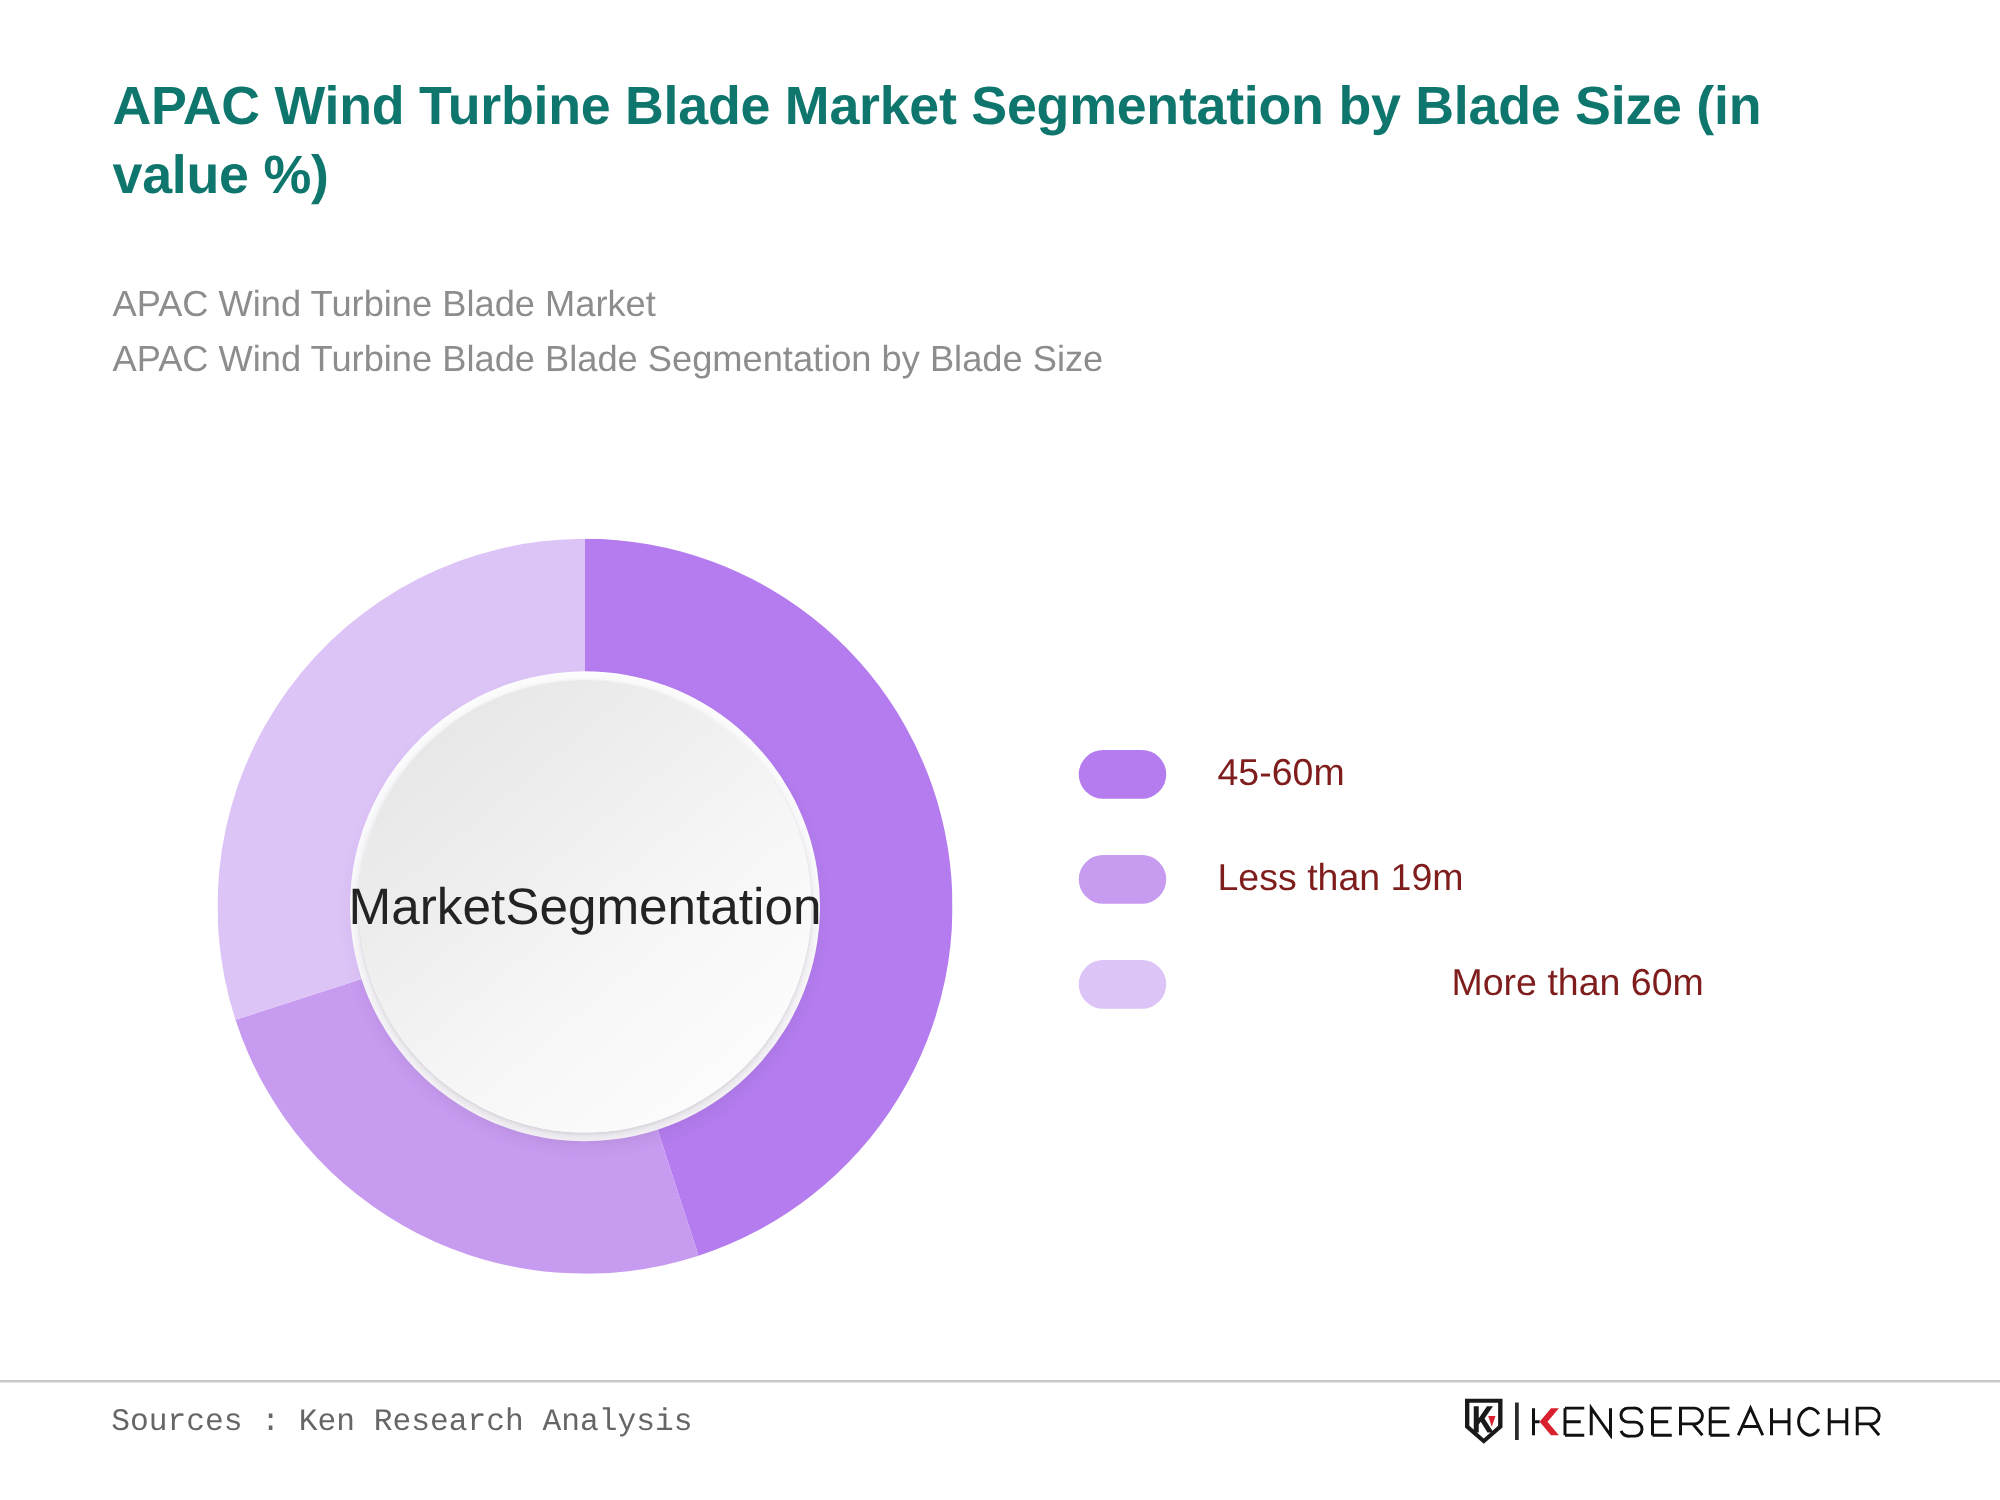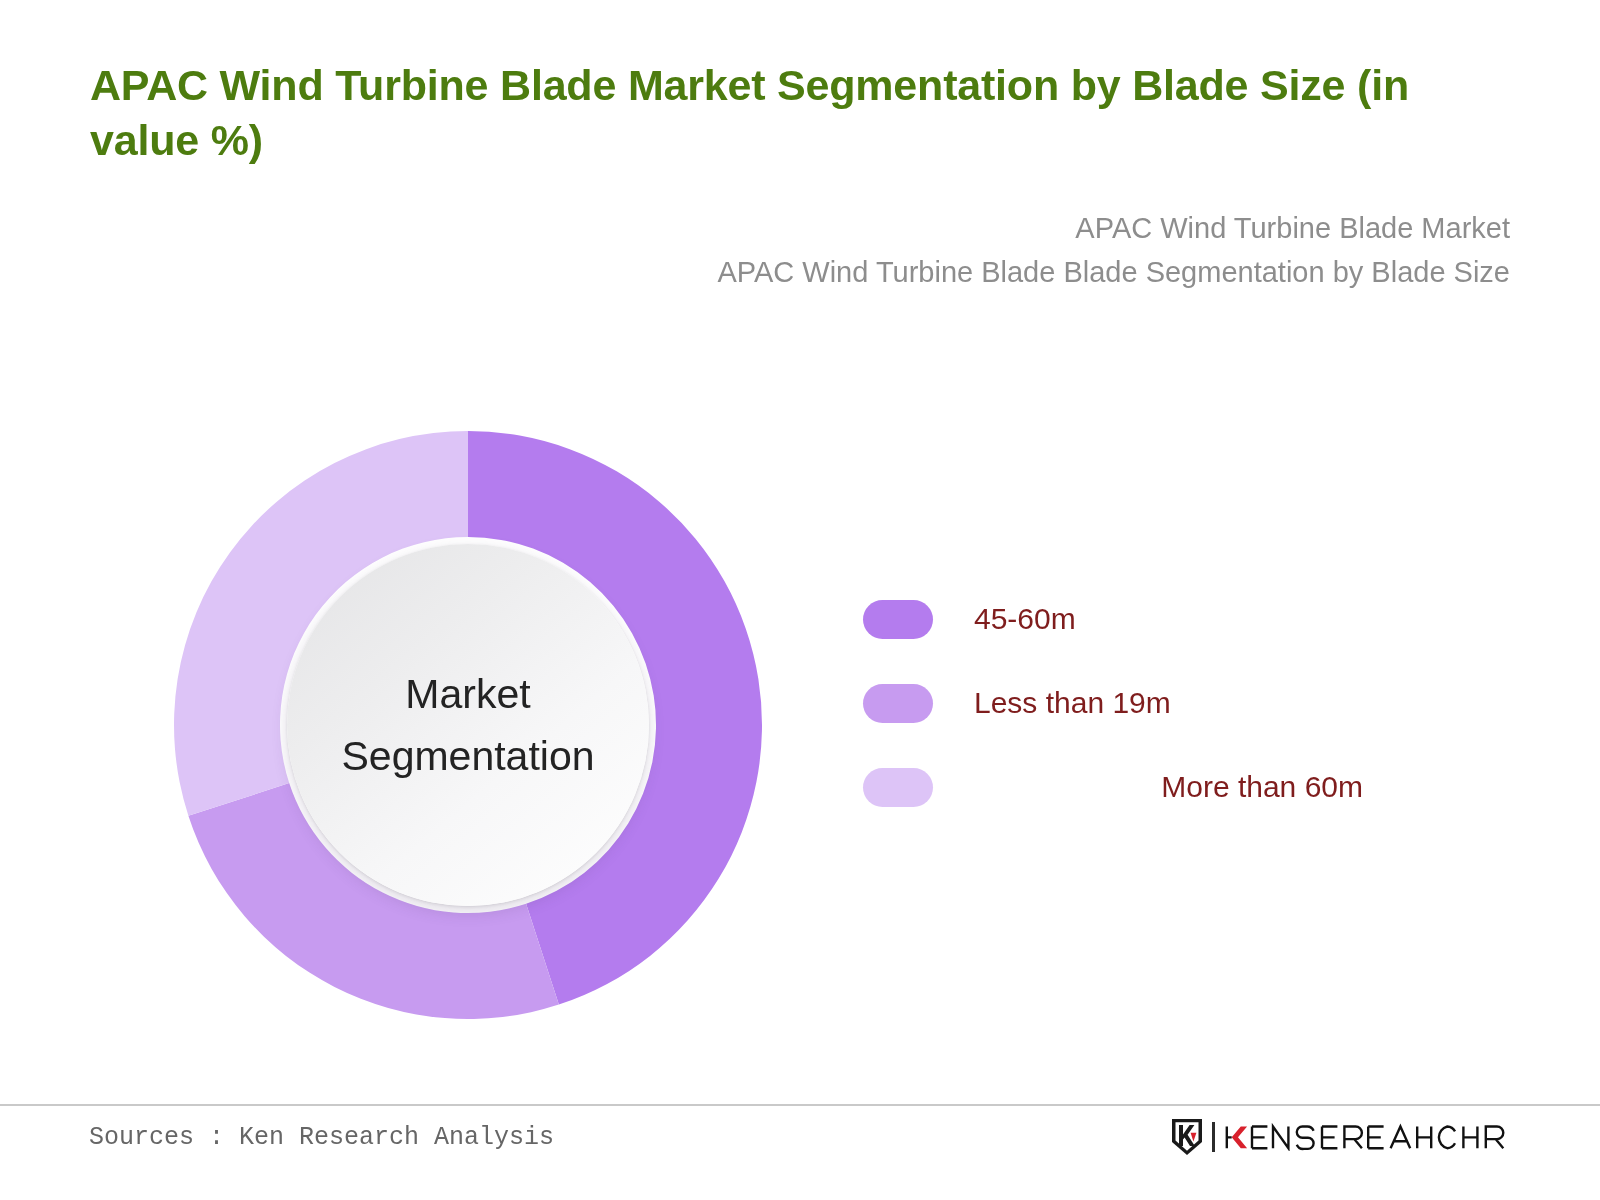--- a/index.html
+++ b/index.html
@@ -22,31 +22,30 @@
   #header {
     position: absolute;
     left: 90px;
     top: 58px;
     width: 1420px;
   }
   #chart-title {
     font-size: 43px;
     font-weight: bold;
     line-height: 1.28;
-    color: #4d7c0f;
+    color: #0f766e;
     letter-spacing: -0.2px;
     max-width: 1400px;
   }
   #chart-subtitle {
-    margin-top: 38px;
+    margin-top: 54px;
     font-size: 29px;
     line-height: 1.52;
     color: #8d8d8d;
     font-weight: 400;
-    text-align: right;
   }
   #chart-subtitle .sub-line { display: block; }
 
   
   #chart-area {
     position: absolute;
     left: 0;
     top: 0;
     width: 1600px;
     height: 1090px;
@@ -63,21 +62,21 @@
   #donut-hub {
     position: absolute;
     left: 113px;
     top: 113px;
     width: 362px;
     height: 362px;
     border-radius: 50%;
     background: linear-gradient(140deg, #e3e3e5 0%, #ededee 32%, #f7f7f8 62%, #ffffff 100%);
     box-shadow: 0 6px 16px rgba(70,50,100,0.18), 0 1px 3px rgba(0,0,0,0.10);
     display: flex;
-    flex-direction: column;
+    flex-direction: row;
     align-items: center;
     justify-content: center;
     text-align: center;
   }
   #donut-hub .hub-line {
     display: block;
     font-size: 41px;
     line-height: 1.52;
     color: #232323;
     font-weight: 400;

